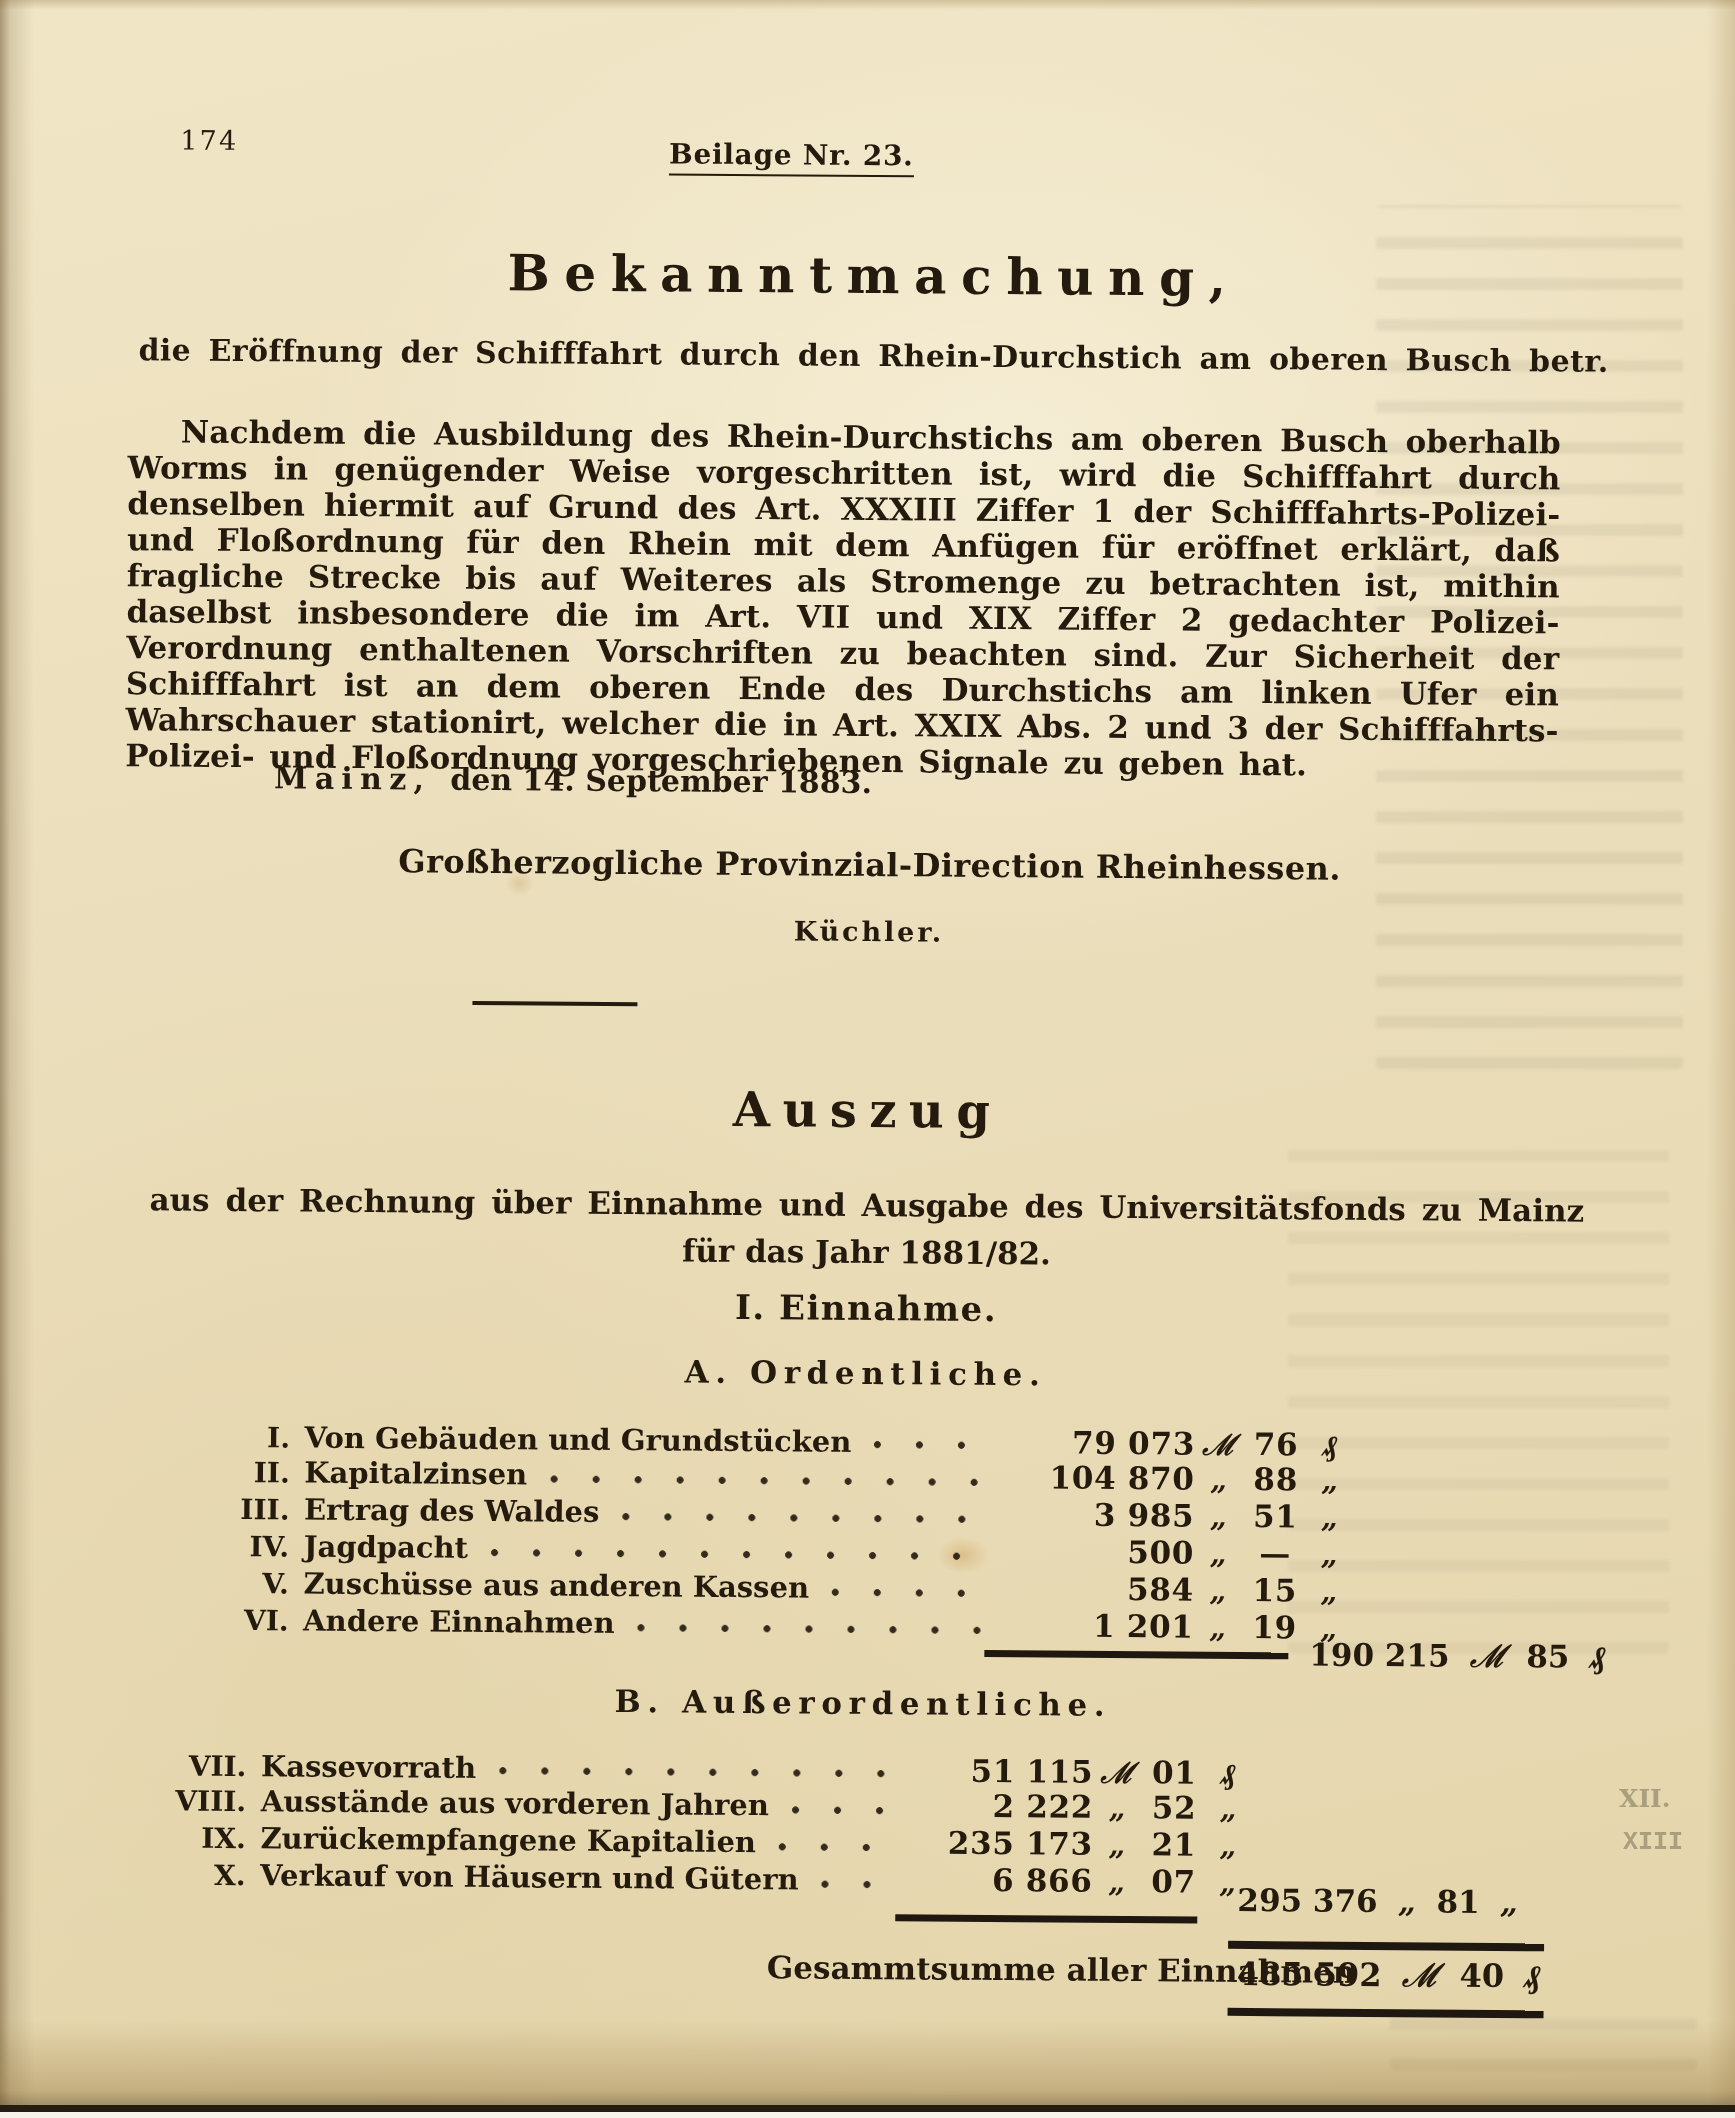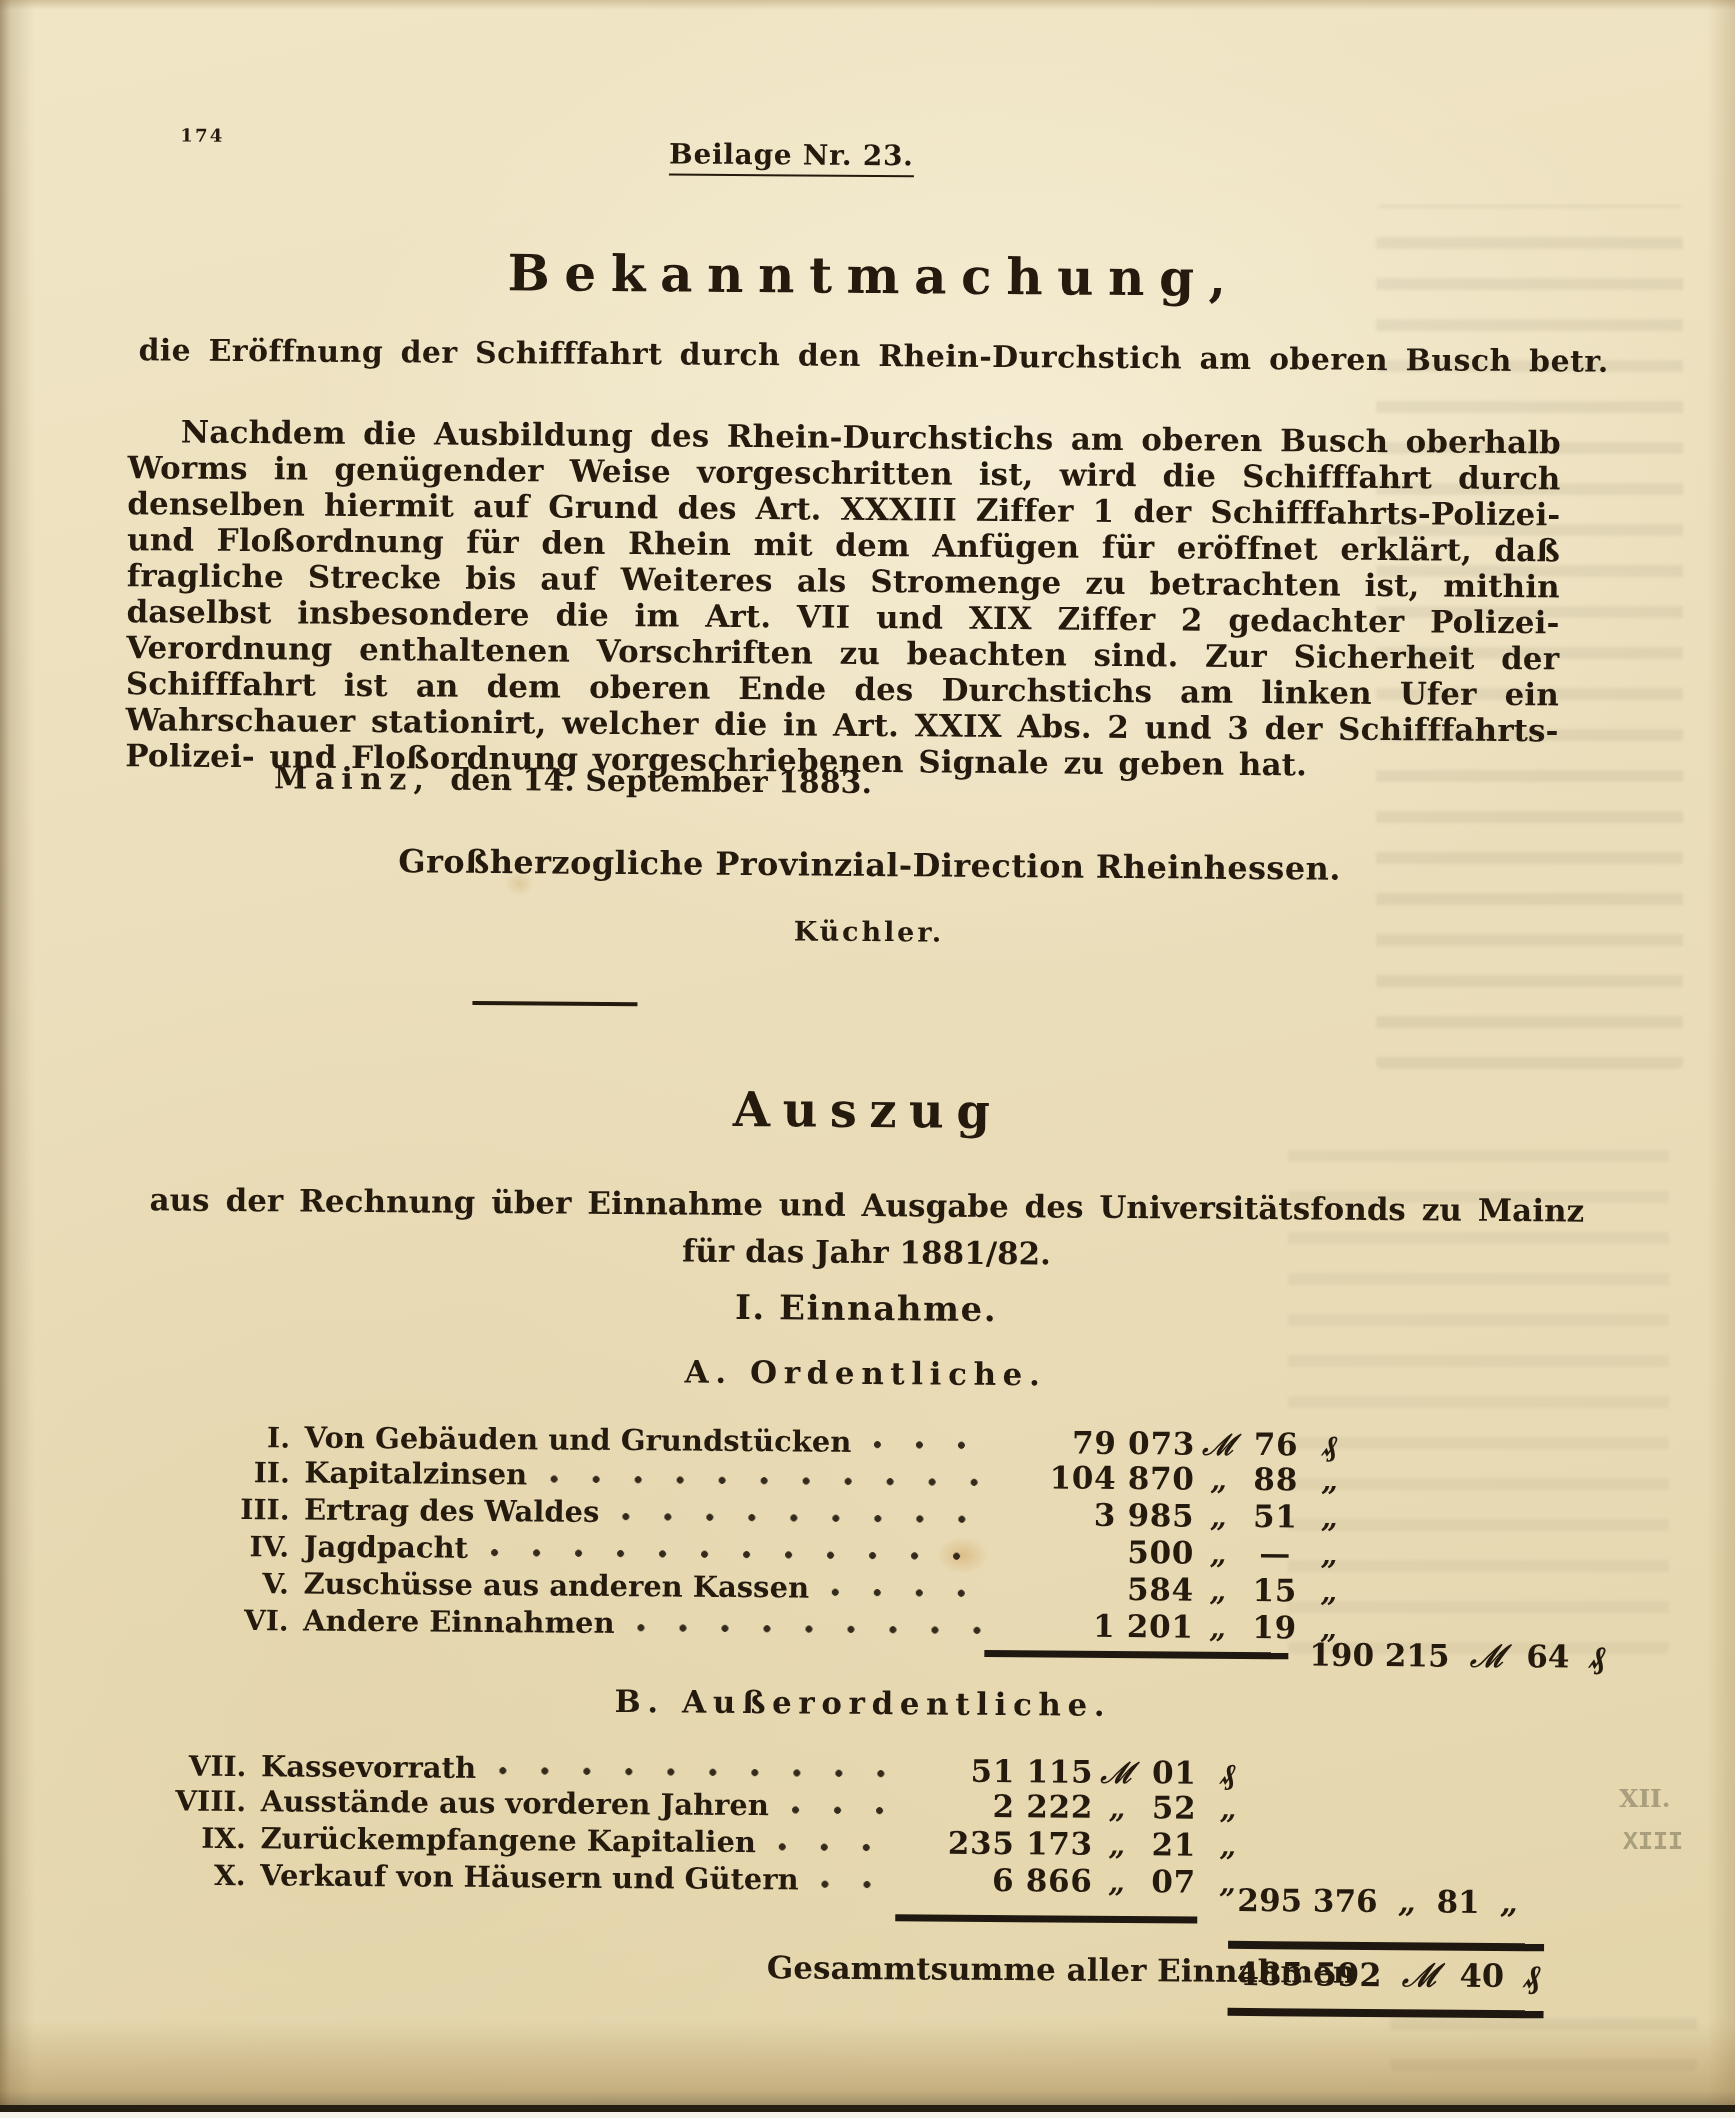--- a/index.html
+++ b/index.html
@@ -22,21 +22,21 @@
     background:linear-gradient(180deg,rgba(150,118,62,0),rgba(150,118,62,.40) 80%,rgba(90,72,40,.55));}
   .scanline{position:absolute;left:0;right:0;top:2105px;height:7.3px;background:#241e12;}
   .scanwhite{position:absolute;left:0;right:0;top:2112px;height:6.6px;background:#f5f3ea;}
 
   .content{position:absolute;left:0;top:0;width:100%;height:100%;
     transform:rotate(0.45deg);transform-origin:868px 1061px;}
 
   .abs{position:absolute;}
   .ctr{left:0;width:100%;text-align:center;}
 
-  .pagenum{left:173px;top:130px;font-size:18px;font-weight:bold;letter-spacing:2.2px;}
+  .pagenum{left:173px;top:130px;font-size:27px;font-weight:normal;letter-spacing:2.2px;}
   .header{left:662px;top:139px;font-size:28px;font-weight:bold;letter-spacing:0.7px;
     border-bottom:2.9px solid #241a0e;padding-bottom:2.9px;}
   .title{top:246px;font-size:50px;font-weight:bold;letter-spacing:14.6px;}
   .subject{top:338px;font-size:30px;font-weight:bold;letter-spacing:0.4px;word-spacing:6.6px;}
   .bodytext{left:123px;top:419px;width:1433px;font-size:31px;line-height:36px;
     font-weight:bold;text-align:justify;text-indent:53px;letter-spacing:0.1px;word-spacing:3.7px;}
   .dateline{left:272px;top:765px;font-size:30px;font-weight:bold;}
   .dateline .city{letter-spacing:7.3px;margin-right:19px;}
   .authority{top:846px;font-size:32px;font-weight:bold;letter-spacing:0.4px;}
   .signature{top:916px;font-size:27px;font-weight:bold;letter-spacing:2.9px;}
@@ -185,21 +185,21 @@
             <span class="val">1 201</span>
             <span class="unit">„</span>
             <span class="pfv">19</span>
             <span class="punit">„</span>
           </span>
       </div>
     </div>
 
     <div class="abs ruleA"></div>
     <div class="abs subtotA">
-      <span>190 215</span><span class="gap"></span><span class="cur">ℳ</span><span class="gap"></span><span>64</span><span class="gap"></span><span class="cur">₰</span>
+      <span>190 215</span><span class="gap"></span><span class="cur">ℳ</span><span class="gap"></span><span>85</span><span class="gap"></span><span class="cur">₰</span>
     </div>
 
     <div class="abs ctr xheadB">B. Außerordentliche.</div>
 
     <div class="tbl tblB">
       <div class="row">
         <span class="num">VII.</span>
           <span class="lbl">Kassevorrath</span>
           <span class="leader"></span>
           <span class="amt">

